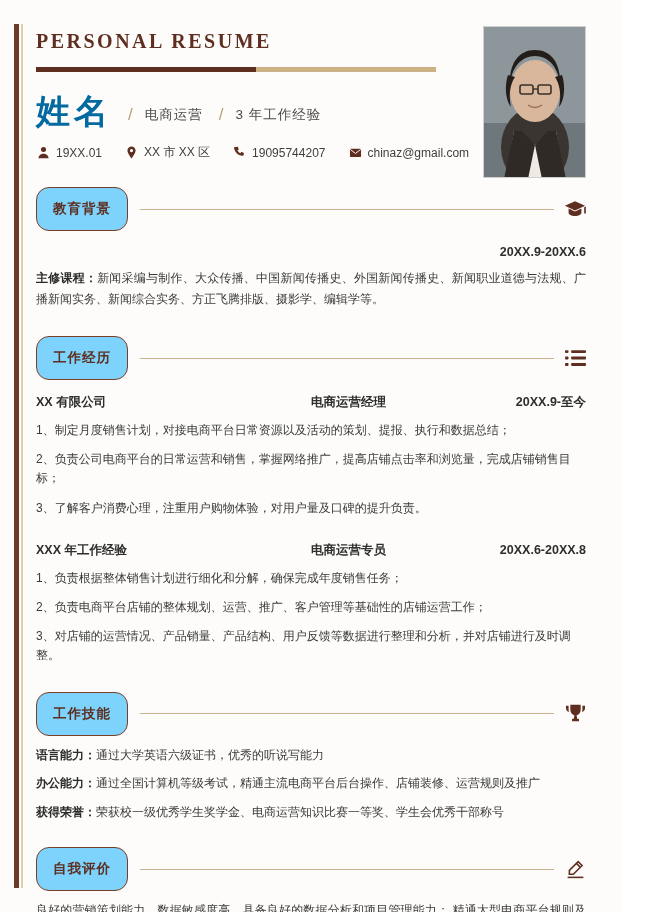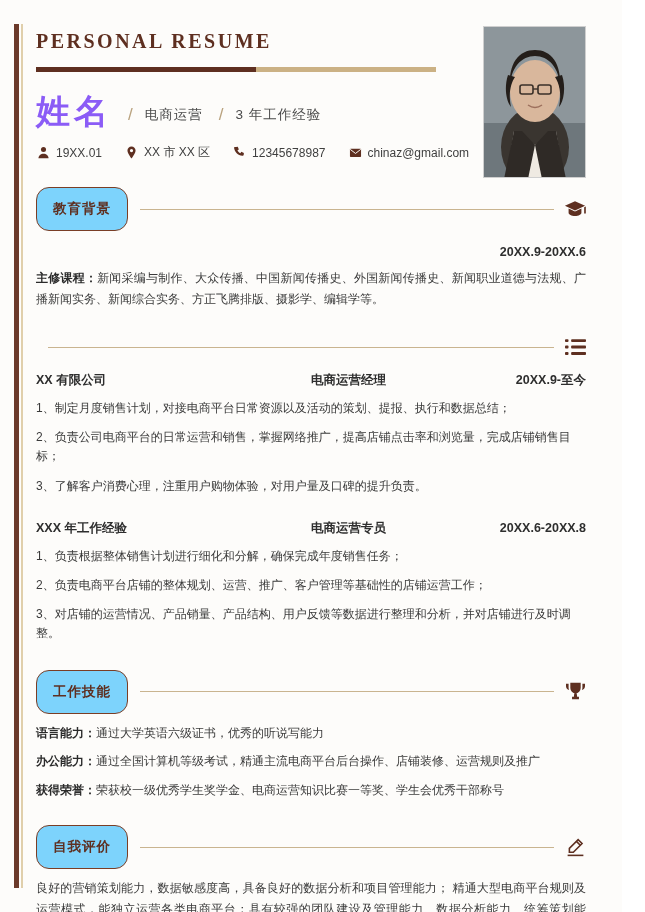--- a/index.html
+++ b/index.html
@@ -57,21 +57,21 @@
 
   .name-row {
     margin-top: 22px;
     display: flex;
     align-items: flex-end;
     gap: 0;
   }
   .name {
     font-size: 34px;
     font-weight: bold;
-    color: #8b5cf6;
+    color: #0369a1;
     letter-spacing: 4px;
     line-height: 1;
   }
   .sep {
     color: #b9a27e;
     font-size: 17px;
     margin: 0 12px 3px 16px;
   }
   .sub {
     font-size: 13.5px;
@@ -225,21 +225,21 @@
             </svg>
         </span>
         <span>XX 市 XX 区</span>
       </div>
       <div class="item">
         <span class="ic">
           <svg viewBox="0 0 16 16" width="13" height="13" fill="currentColor">
               <path d="M3.7 1.2 5.9 1l1.3 3.2-1.7 1.1c.7 1.6 2 2.9 3.6 3.6l1.1-1.7L13.4 8.5l-.2 2.2c-.1.9-.9 1.5-1.8 1.4C6.1 11.6 1.9 7.4 1.3 2.2c-.1-.5.3-1 .9-1z"></path>
             </svg>
         </span>
-        <span>12345678987</span>
+        <span>19095744207</span>
       </div>
       <div class="item">
         <span class="ic">
           <svg viewBox="0 0 16 16" width="13" height="12" fill="currentColor">
               <rect x="0.6" y="2.4" width="14.8" height="11" rx="1"></rect>
               <path d="M0.9 3.1 8 8.6l7.1-5.5" stroke="#fdfcfa" stroke-width="1.3" fill="none"></path>
             </svg>
         </span>
         <span>chinaz@gmail.com</span>
       </div>
@@ -278,20 +278,21 @@
     <div class="row3">
       <div class="c3">20XX.9-20XX.6</div>
     </div>
     <div class="body-text">
       <b>主修课程：</b><span>新闻采编与制作、大众传播、中国新闻传播史、外国新闻传播史、新闻职业道德与法规、广播新闻实务、新闻综合实务、方正飞腾排版、摄影学、编辑学等。</span>
     </div>
   </div>
 
   <div class="section">
     <div class="sec-head">
+      <div class="sec-badge">工作经历</div>
       <div class="sec-line"></div>
       <div class="sec-icon">
         <svg viewBox="0 0 24 20" width="21" height="18" fill="currentColor">
             <rect x="0" y="1" width="4" height="3.2" rx="1"></rect>
             <rect x="7" y="1" width="17" height="3.2" rx="1"></rect>
             <rect x="0" y="8.4" width="4" height="3.2" rx="1"></rect>
             <rect x="7" y="8.4" width="17" height="3.2" rx="1"></rect>
             <rect x="0" y="15.8" width="4" height="3.2" rx="1"></rect>
             <rect x="7" y="15.8" width="17" height="3.2" rx="1"></rect>
           </svg>

